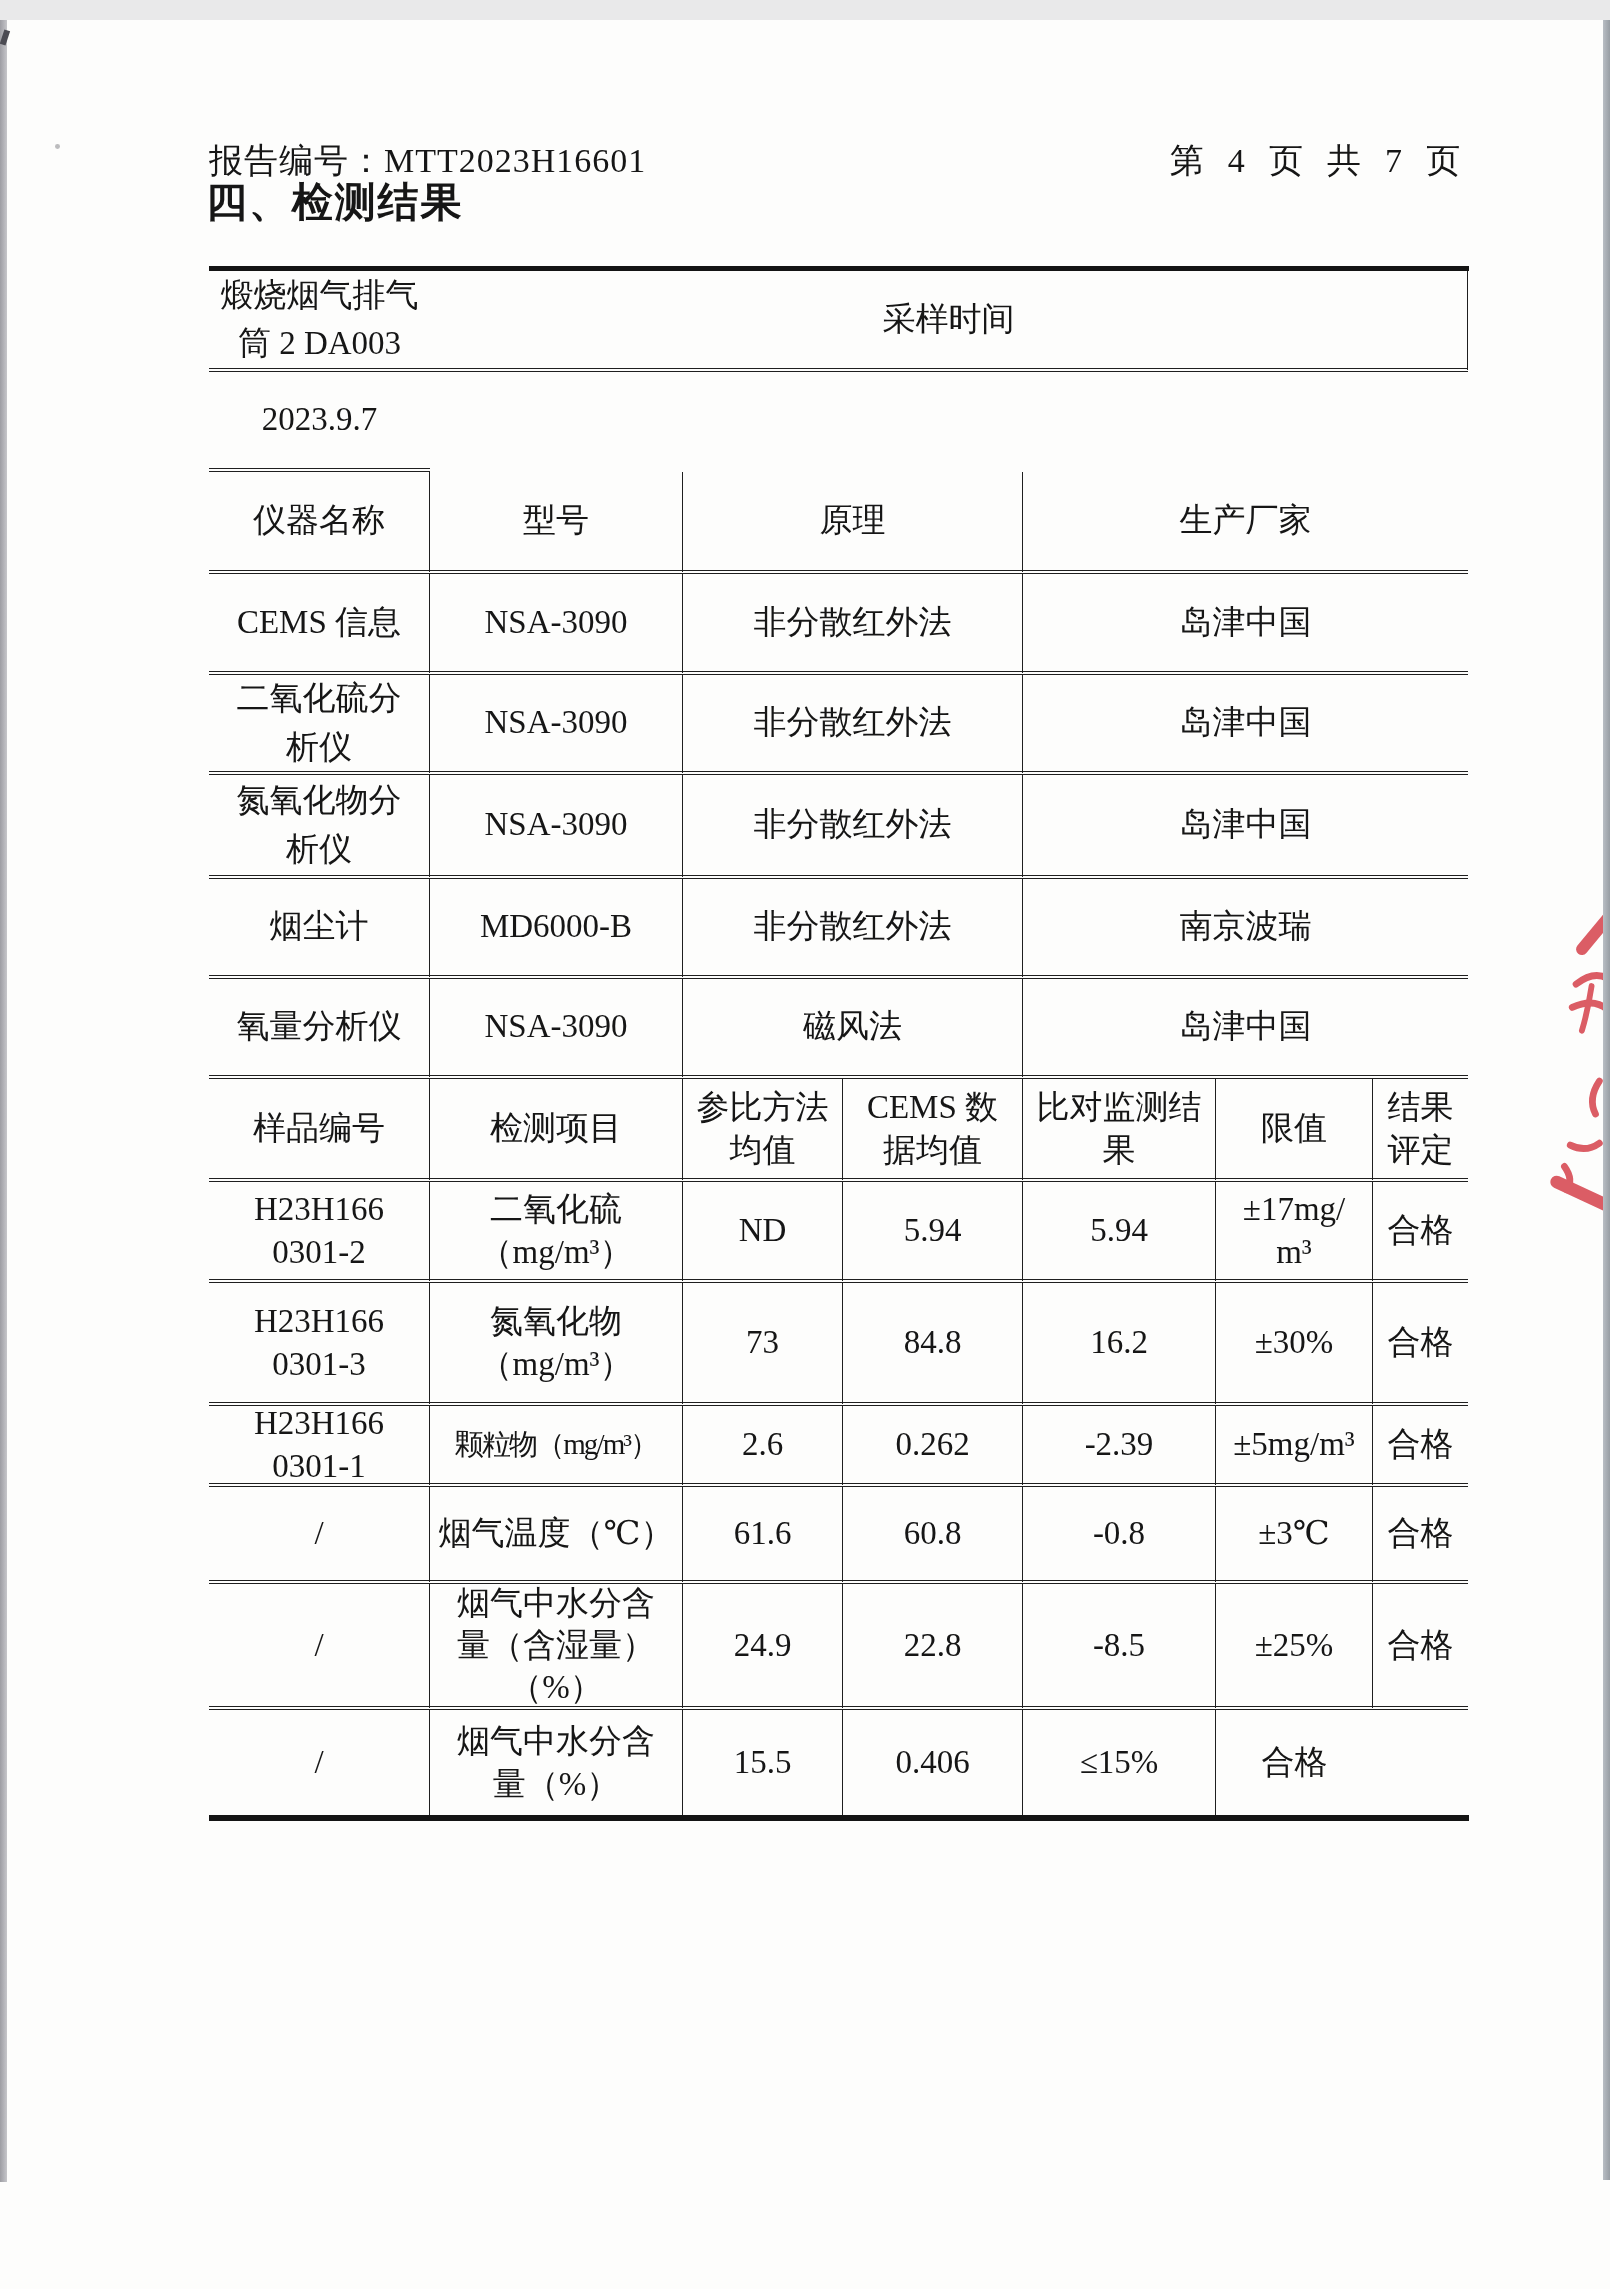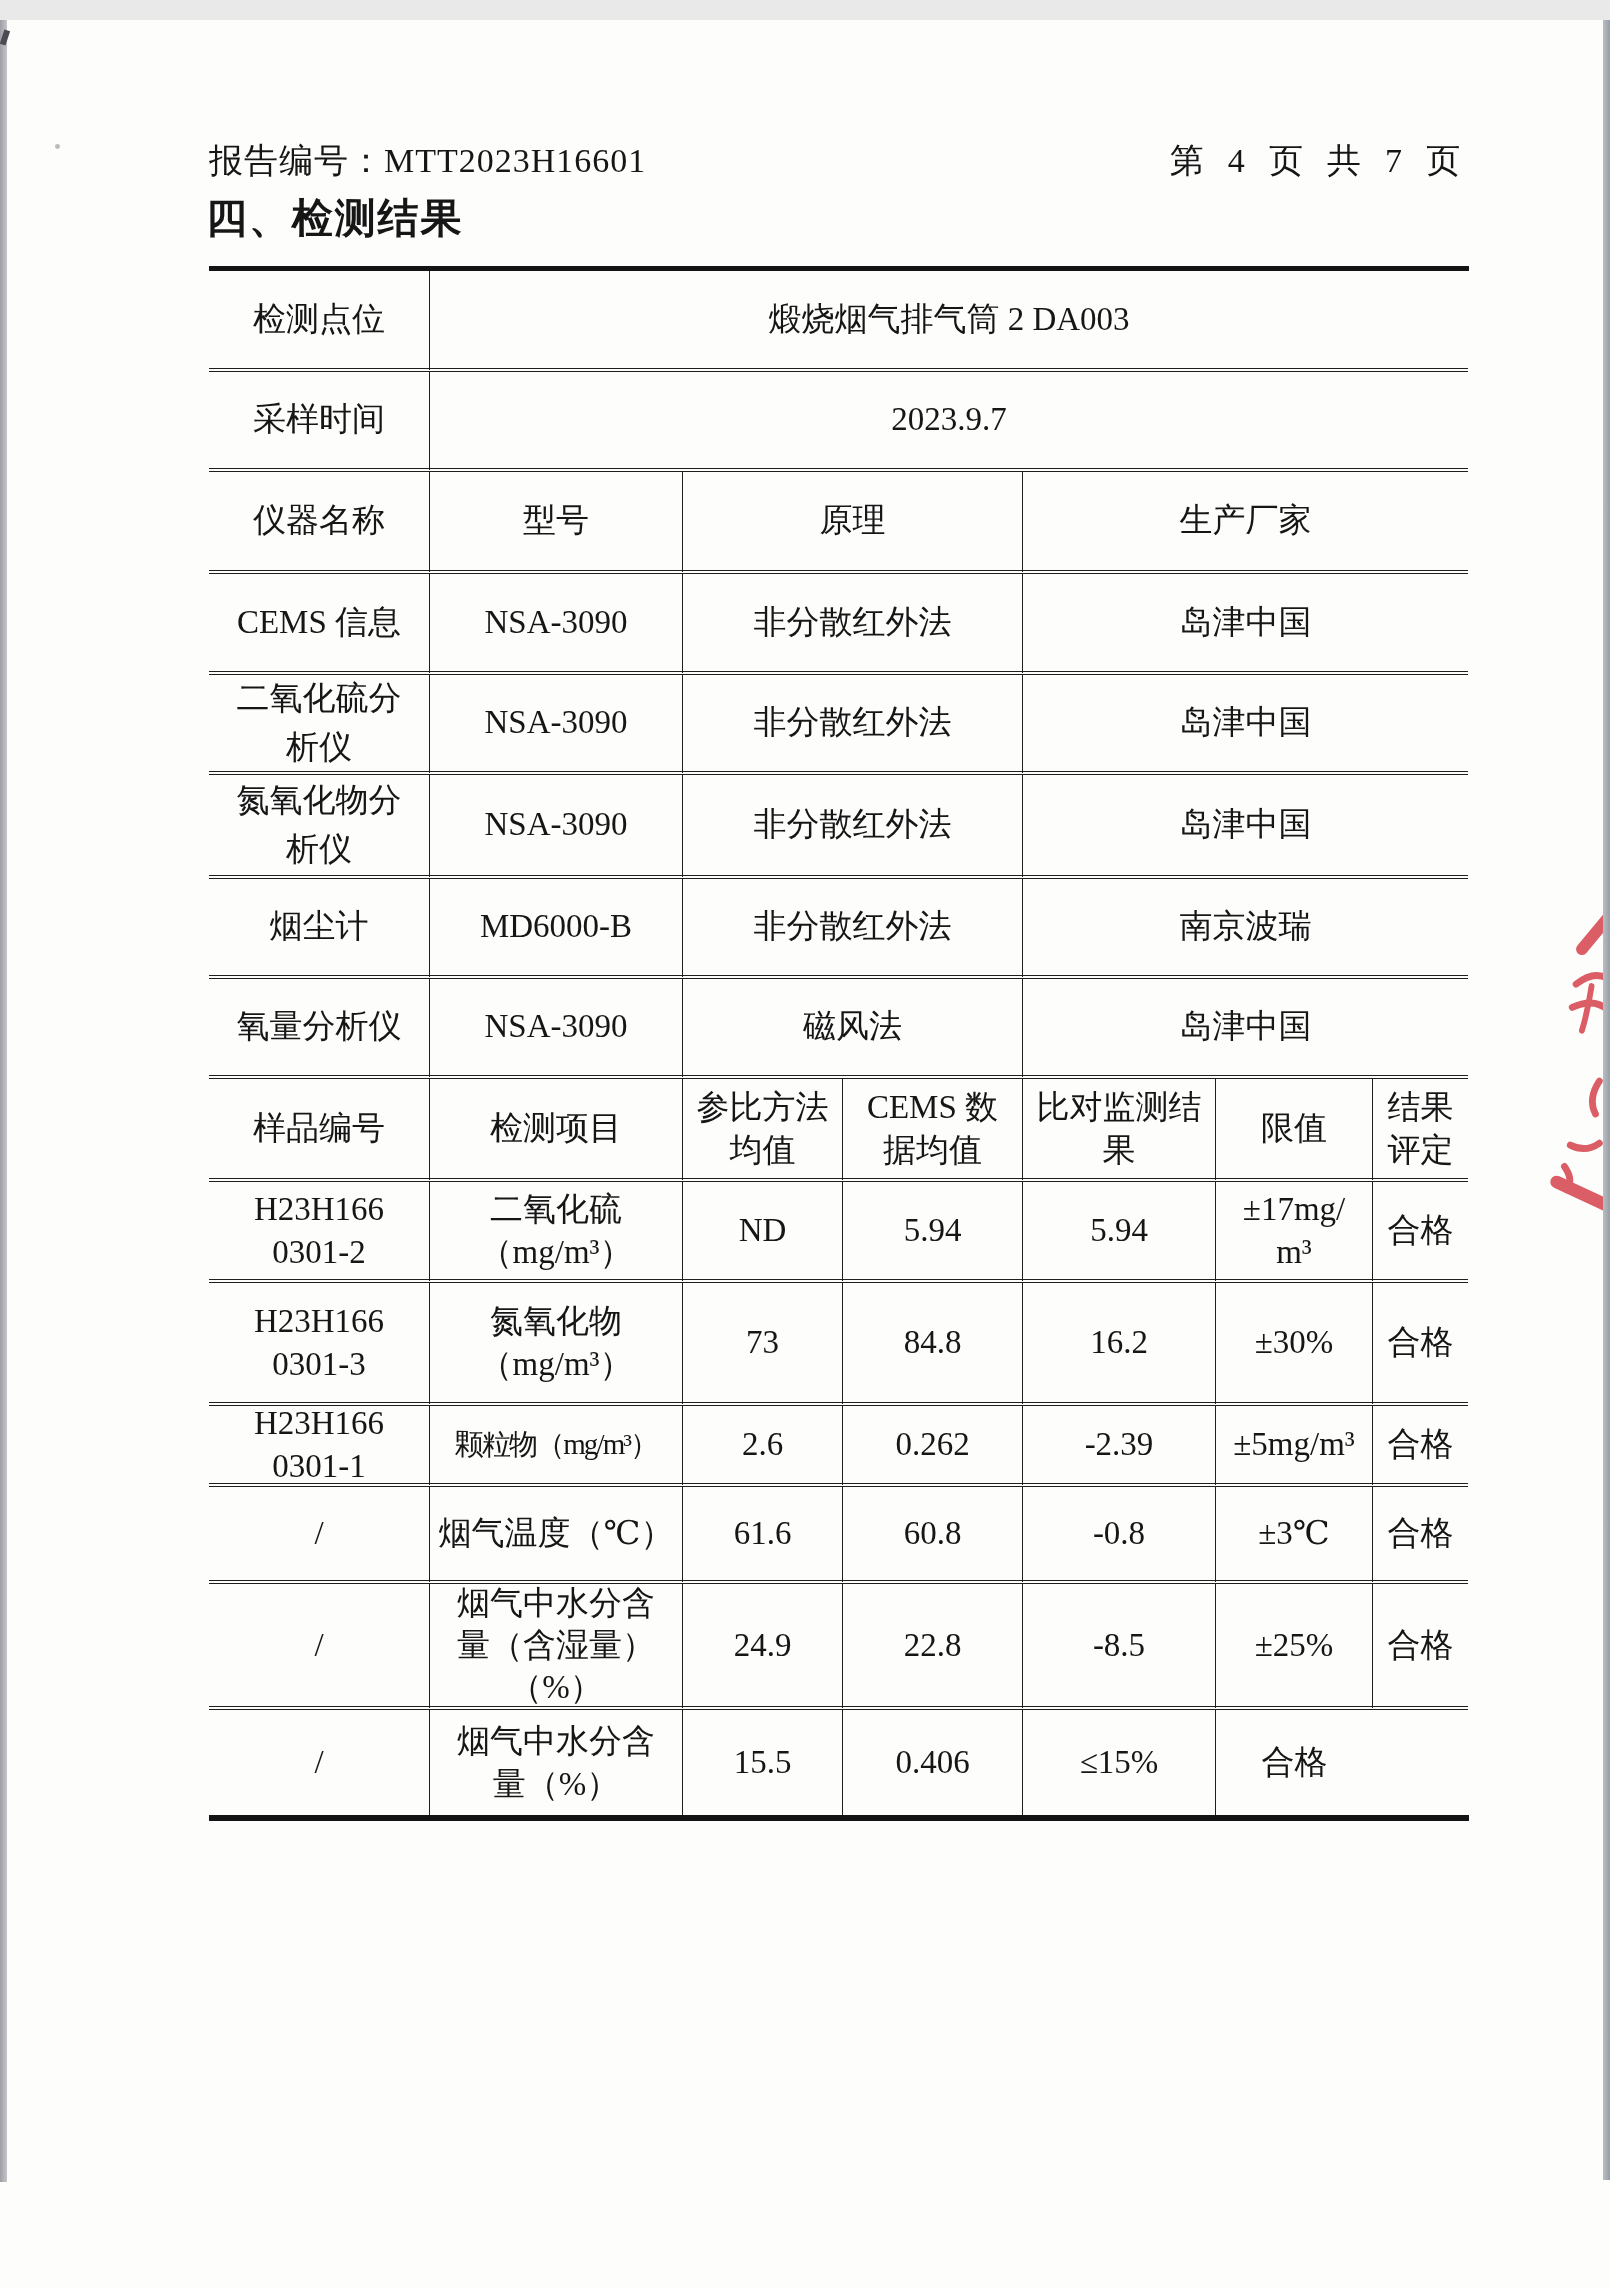--- a/index.html
+++ b/index.html
@@ -16,21 +16,21 @@
   .edge-left{position:absolute;left:0;top:0;width:6.8px;height:2162px;
     background:linear-gradient(to right,#9d9da3,#c6c6ca);}
   .edge-right{position:absolute;right:0;top:0;width:7.8px;height:2160px;
     background:linear-gradient(to left,#93999f,#b9bec4);}
   .edge-bottom{position:absolute;left:0;bottom:0;width:100%;height:7.8px;background:#4e545c;}
   .speck-a{position:absolute;left:1.9px;top:9.7px;width:5.8px;height:14.6px;background:#4b4b53;transform:rotate(18deg);}
   .speck-b{position:absolute;left:55px;top:124px;width:4.9px;height:4.9px;border-radius:50%;background:#bcbcbe;}
   
   .report-line{position:absolute;left:209px;top:118px;font-size:34px;letter-spacing:1px;white-space:nowrap;}
   .page-indicator{position:absolute;right:143px;top:118px;font-size:34px;letter-spacing:7.8px;white-space:nowrap;}
-  .section-title{position:absolute;left:206px;top:171px;font-size:41px;font-weight:bold;
+  .section-title{position:absolute;left:206px;top:155px;font-size:41px;font-weight:bold;
     font-family:"Liberation Sans","DejaVu Sans",sans-serif;letter-spacing:1.9px;}
   
   .doc-table{
     position:absolute;left:209px;top:246px;width:1260px;
     border-top:5.8px solid #141414;
     border-bottom:6.8px solid #141414;
   }
   .grid{display:grid;}
   .grid-a{grid-template-columns:221px 1038px;grid-template-rows:101px 100px;}
   .grid-b{grid-template-columns:221px 253px 340px 445px;
@@ -58,21 +58,20 @@
 
 <div class="page">
 
   <div class="report-line"><span>报告编号：</span><span>MTT2023H16601</span></div>
   <div class="page-indicator">第 4 页 共 7 页</div>
   <div class="section-title">四、检测结果</div>
 
   <div class="doc-table">
 
     <div class="grid grid-a">
-      <div class="cell">检测点位</div>
       <div class="cell lc">煅烧烟气排气筒 2 DA003</div>
       <div class="cell">采样时间</div>
       <div class="cell lc">2023.9.7</div>
     </div>
 
     <div class="grid grid-b">
       <div class="cell">仪器名称</div>
       <div class="cell">型号</div>
       <div class="cell">原理</div>
       <div class="cell lc">生产厂家</div>

